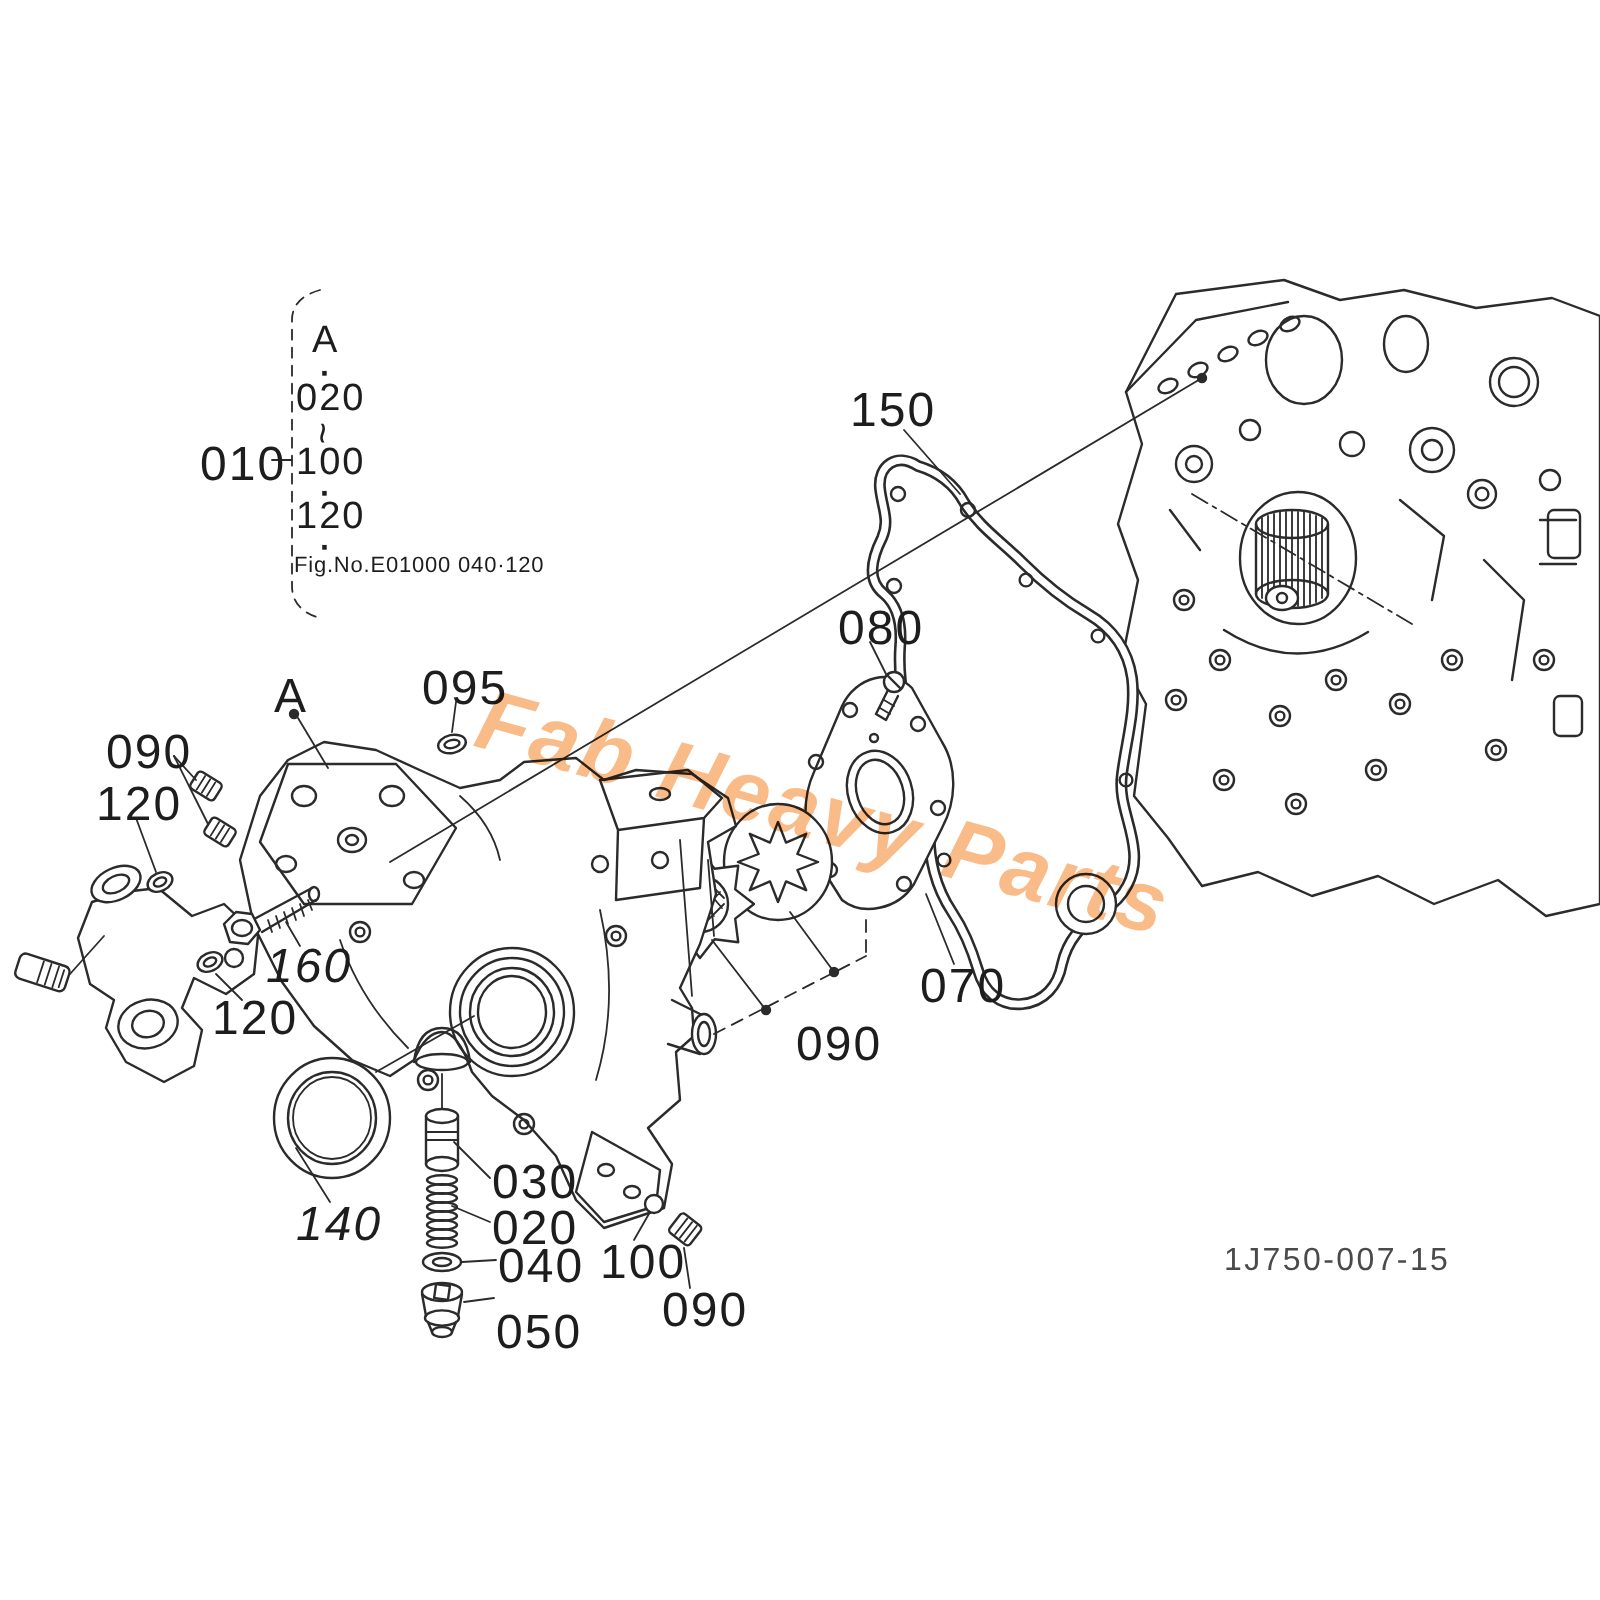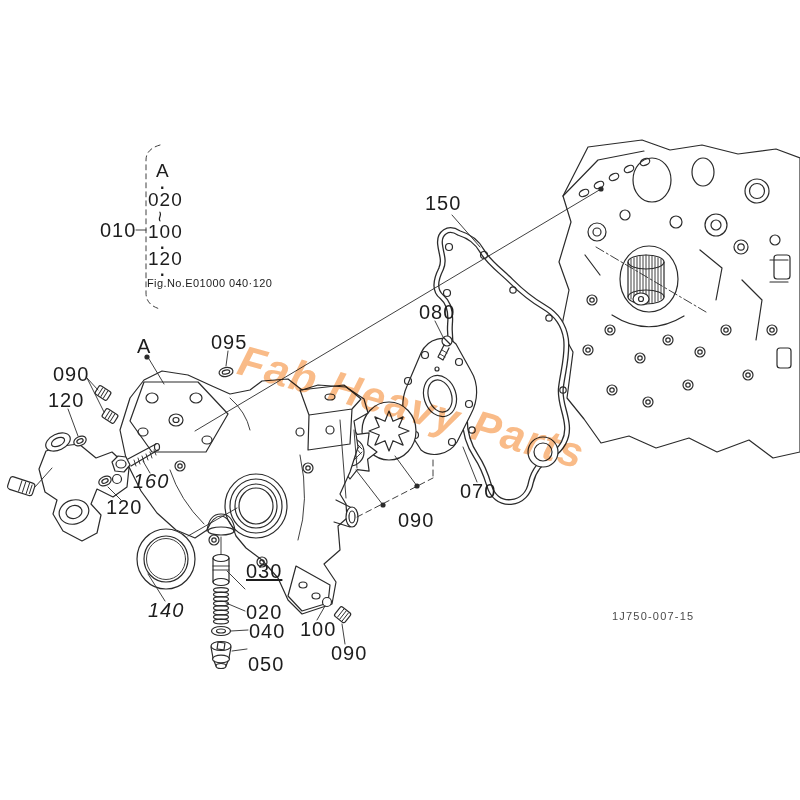--- a/index.html
+++ b/index.html
@@ -3,26 +3,26 @@
 <meta charset="utf-8">
 <style>
   html,body{margin:0;padding:0;background:#fff;}
   .canvas{position:relative;width:800px;height:800px;background:#fff;overflow:hidden;
           font-family:"Liberation Sans",sans-serif;color:#1d1d1d;}
   svg{position:absolute;left:0;top:0;}
   .ln{stroke:#2b2b2b;stroke-width:1.2;fill:none;stroke-linecap:round;stroke-linejoin:round;}
   .thin{stroke-width:0.9;}
   .fw{fill:#ffffff;}
   .fd{fill:#2b2b2b;stroke:none;}
-  .callout{position:absolute;font-size:20px;letter-spacing:1px;white-space:nowrap;}
+  .callout{position:absolute;font-size:24px;letter-spacing:1px;white-space:nowrap;}
   .refitem{position:absolute;font-size:19px;letter-spacing:1px;}
   .refdot{position:absolute;font-size:16px;font-weight:bold;}
   .tilde{transform:rotate(90deg);transform-origin:center;}
   .figno{position:absolute;font-size:11px;letter-spacing:0.4px;white-space:nowrap;}
-  .drawno{position:absolute;font-size:11px;color:#4a4a4a;letter-spacing:1.2px;}
+  .drawno{position:absolute;font-size:16px;color:#4a4a4a;letter-spacing:1.2px;margin-top:12px;}
   .wm{position:absolute;left:246px;top:336px;font-size:43px;font-weight:bold;font-style:italic;
       color:#f5913e;opacity:0.62;transform:rotate(15.5deg);transform-origin:left top;
       letter-spacing:1.5px;white-space:nowrap;mix-blend-mode:multiply;}
 </style>
 </head>
 <body>
 
 <div class="canvas">
 
 <svg width="800" height="800" viewBox="0 0 800 800">
@@ -294,21 +294,21 @@
 </svg>
 
 <div class="callout" style="left:100px;top:219px;">010</div>
 <div class="callout" style="left:137px;top:335px;">A</div>
 <div class="callout" style="left:211px;top:331px;">095</div>
 <div class="callout" style="left:53px;top:363px;">090</div>
 <div class="callout" style="left:48px;top:389px;">120</div>
 <div class="callout" style="left:133px;top:470px;font-style:italic;">160</div>
 <div class="callout" style="left:106px;top:496px;">120</div>
 <div class="callout" style="left:148px;top:599px;font-style:italic;">140</div>
-<div class="callout" style="left:246px;top:560px;text-decoration:underline;">030</div>
+<div class="callout" style="left:246px;top:578px;">030</div>
 <div class="callout" style="left:246px;top:601px;">020</div>
 <div class="callout" style="left:249px;top:620px;">040</div>
 <div class="callout" style="left:248px;top:638px;margin-top:15px;">050</div>
 <div class="callout" style="left:300px;top:618px;">100</div>
 <div class="callout" style="left:331px;top:642px;">090</div>
 <div class="callout" style="left:398px;top:509px;">090</div>
 <div class="callout" style="left:460px;top:480px;">070</div>
 <div class="callout" style="left:419px;top:301px;">080</div>
 <div class="callout" style="left:425px;top:192px;">150</div>
 

